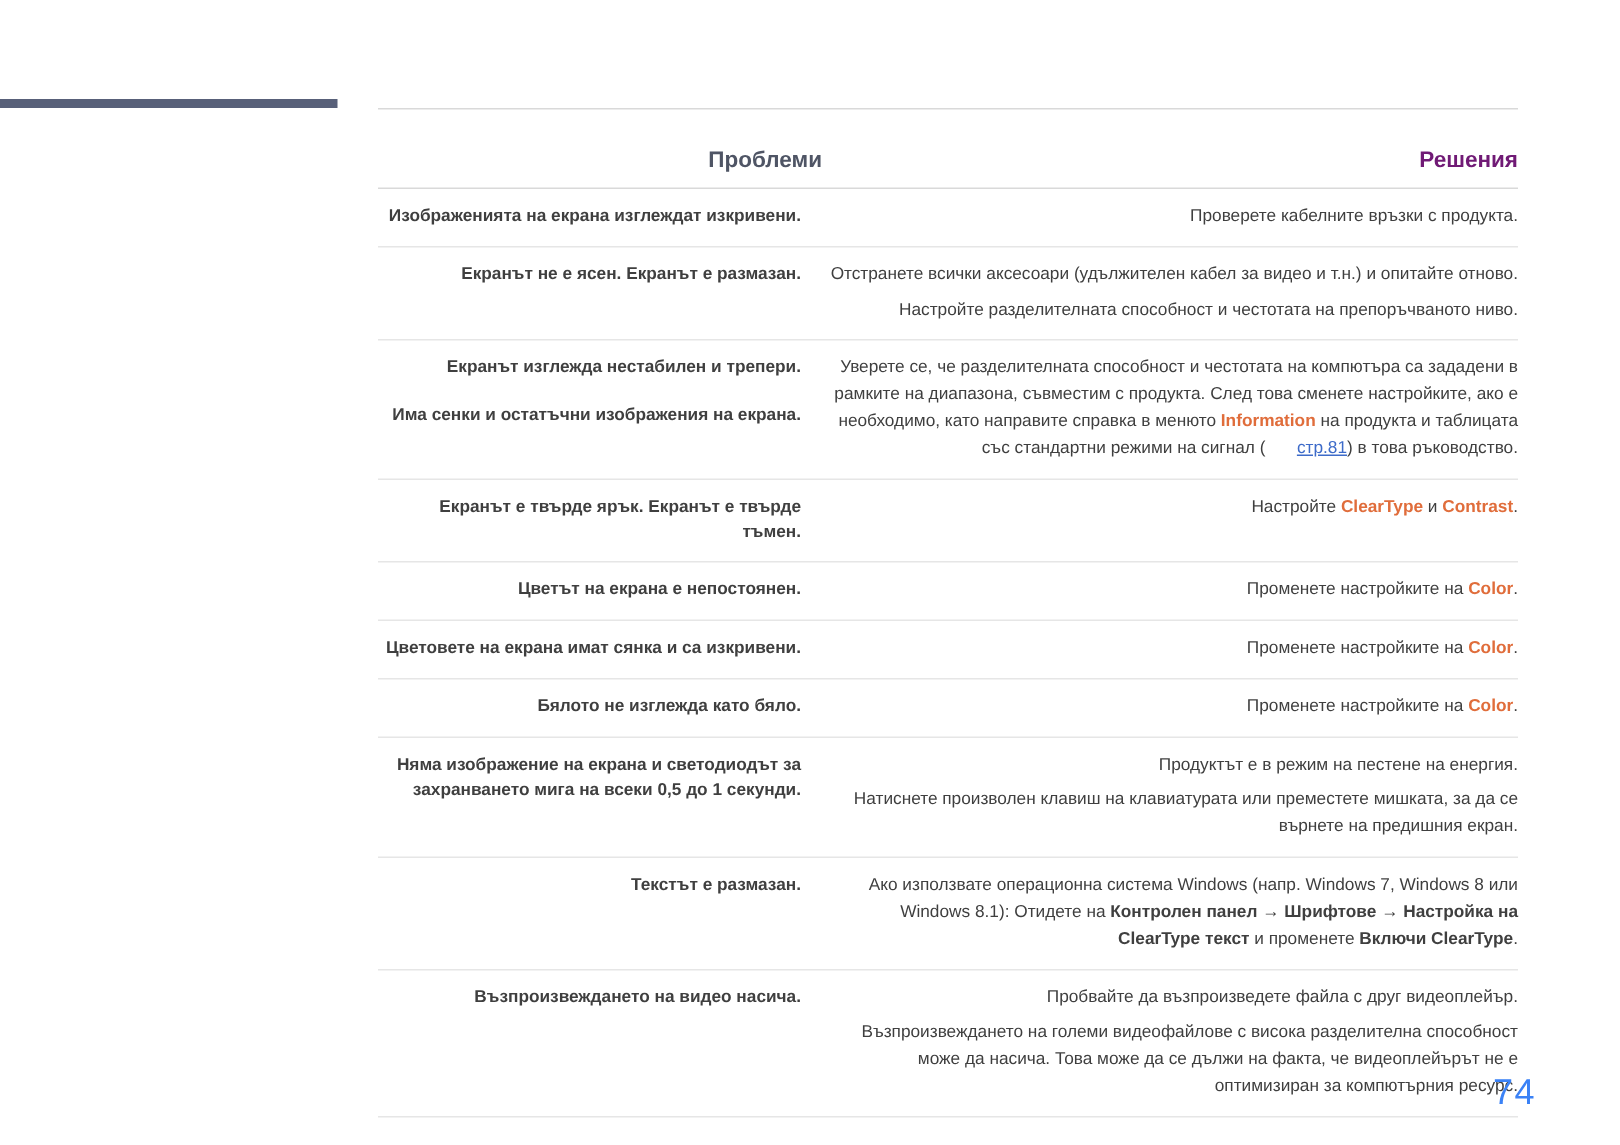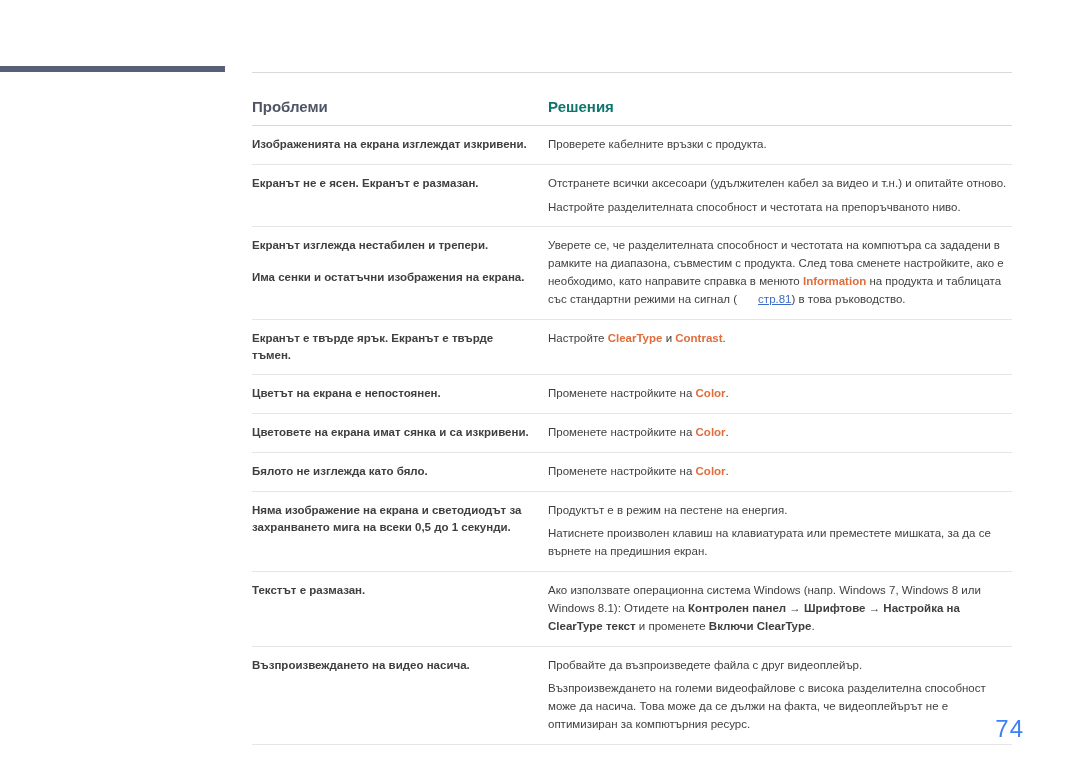--- a/index.html
+++ b/index.html
@@ -1,23 +1,23 @@
 <!DOCTYPE html>
 <html><head>
 <meta charset="utf-8">
 <style>
   * { box-sizing: border-box; margin: 0; padding: 0; }
   html, body { width: 1080px; height: 763px; background: #ffffff; font-family: Arial, Helvetica, sans-serif; }
-  .page { position: relative; width: 1080px; height: 763px; }
+  .page { position: relative; width: 1080px; height: 763px; text-align: right; }
   .accent-bar { position: absolute; top: 66px; left: 0; width: 225px; height: 6px; background: #586079; }
   .top-rule { position: absolute; top: 72px; left: 252px; right: 68px; height: 0; border-top: 1px solid #d9d9d9; }
   .content { position: absolute; top: 98px; left: 252px; right: 68px; }
   .thead { display: flex; border-bottom: 1px solid #d9d9d9; padding-bottom: 10px; }
   .th-l { width: 296px; font-size: 15px; font-weight: 700; color: #4f5565; }
-  .th-r { flex: 1; font-size: 15px; font-weight: 700; color: #0f766e; }
+  .th-r { flex: 1; font-size: 15px; font-weight: 700; color: #701a75; }
   .rows { }
   .row { display: flex; border-bottom: 1px solid #e6e6e6; padding: 10px 0 10px 0; align-items: flex-start; }
   .col-l { width: 296px; padding-right: 14px; font-size: 11.5px; line-height: 1.5; color: #3f3f3f; font-weight: 700; }
   .col-r { flex: 1; font-size: 11.5px; line-height: 1.55; color: #3f3f3f; font-weight: 400; }
   .col-r .para + .para { margin-top: 6px; }
   .accent { color: #e06d3b; font-weight: 700; }
   .link { color: #3d6bc9; text-decoration: underline; cursor: pointer; padding-left: 21px; }
   .b { font-weight: 700; }
   .page-no { position: absolute; right: 56px; bottom: 20px; font-size: 24px; color: #3b82f6; letter-spacing: 1px; }
 </style>

